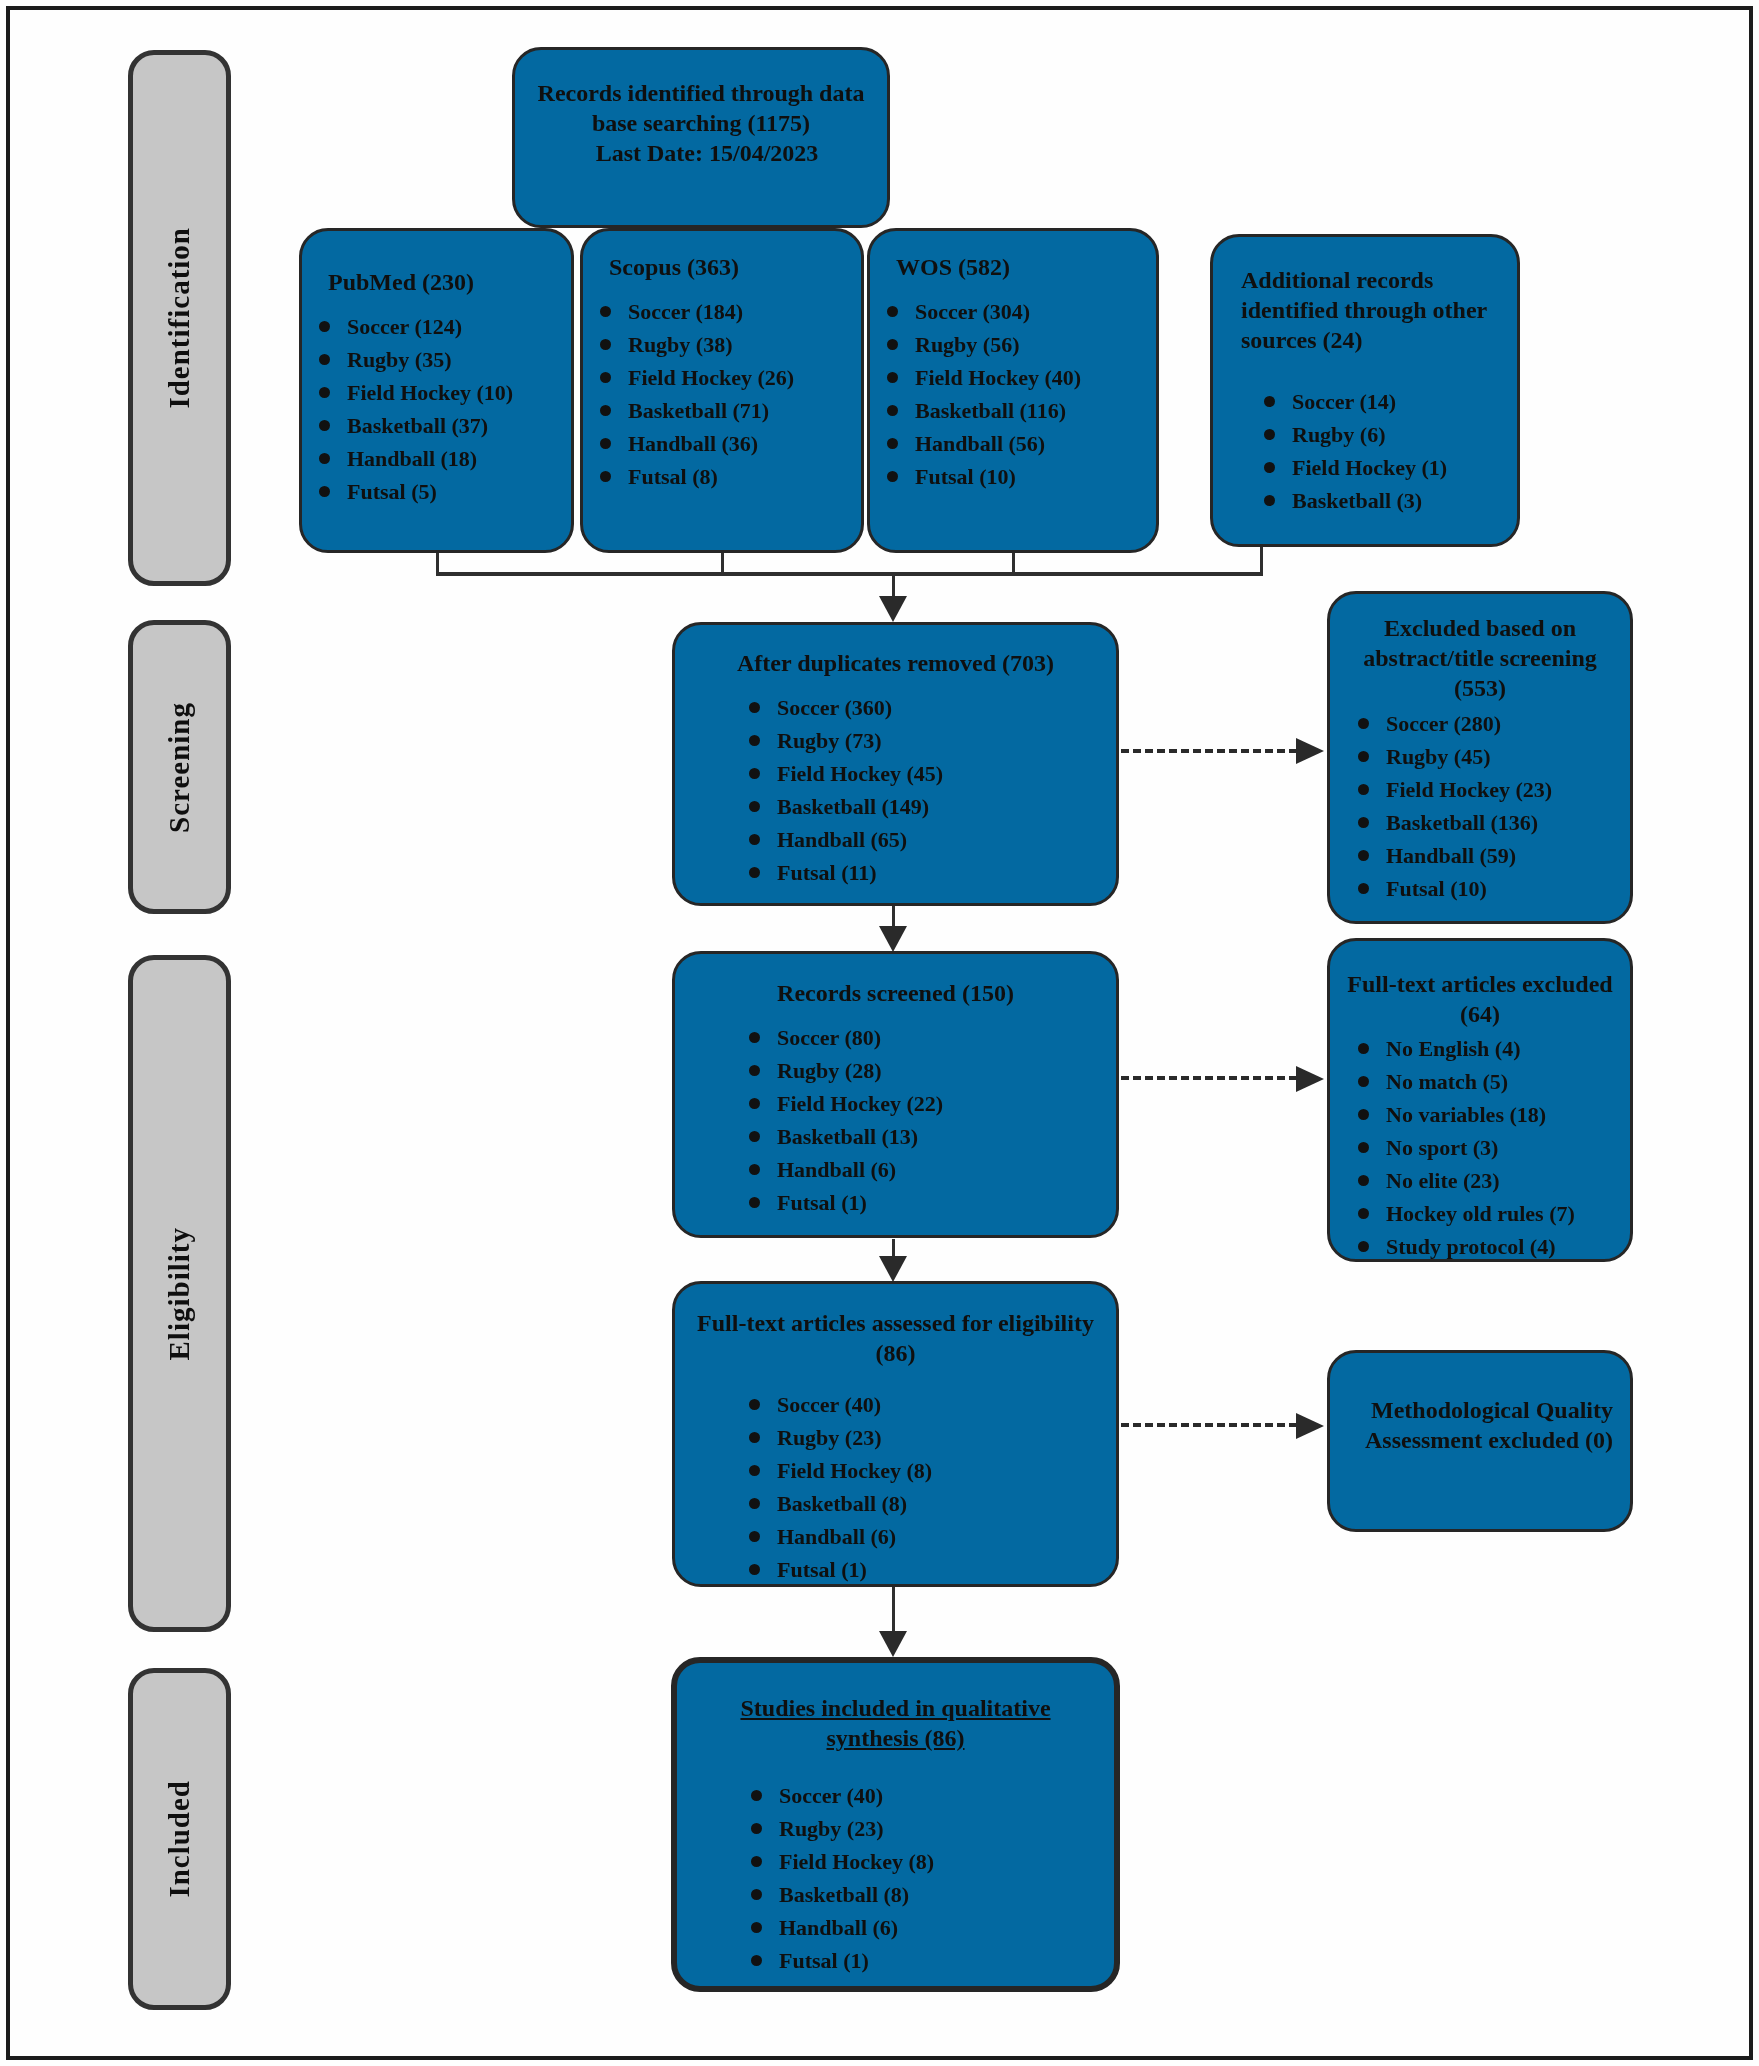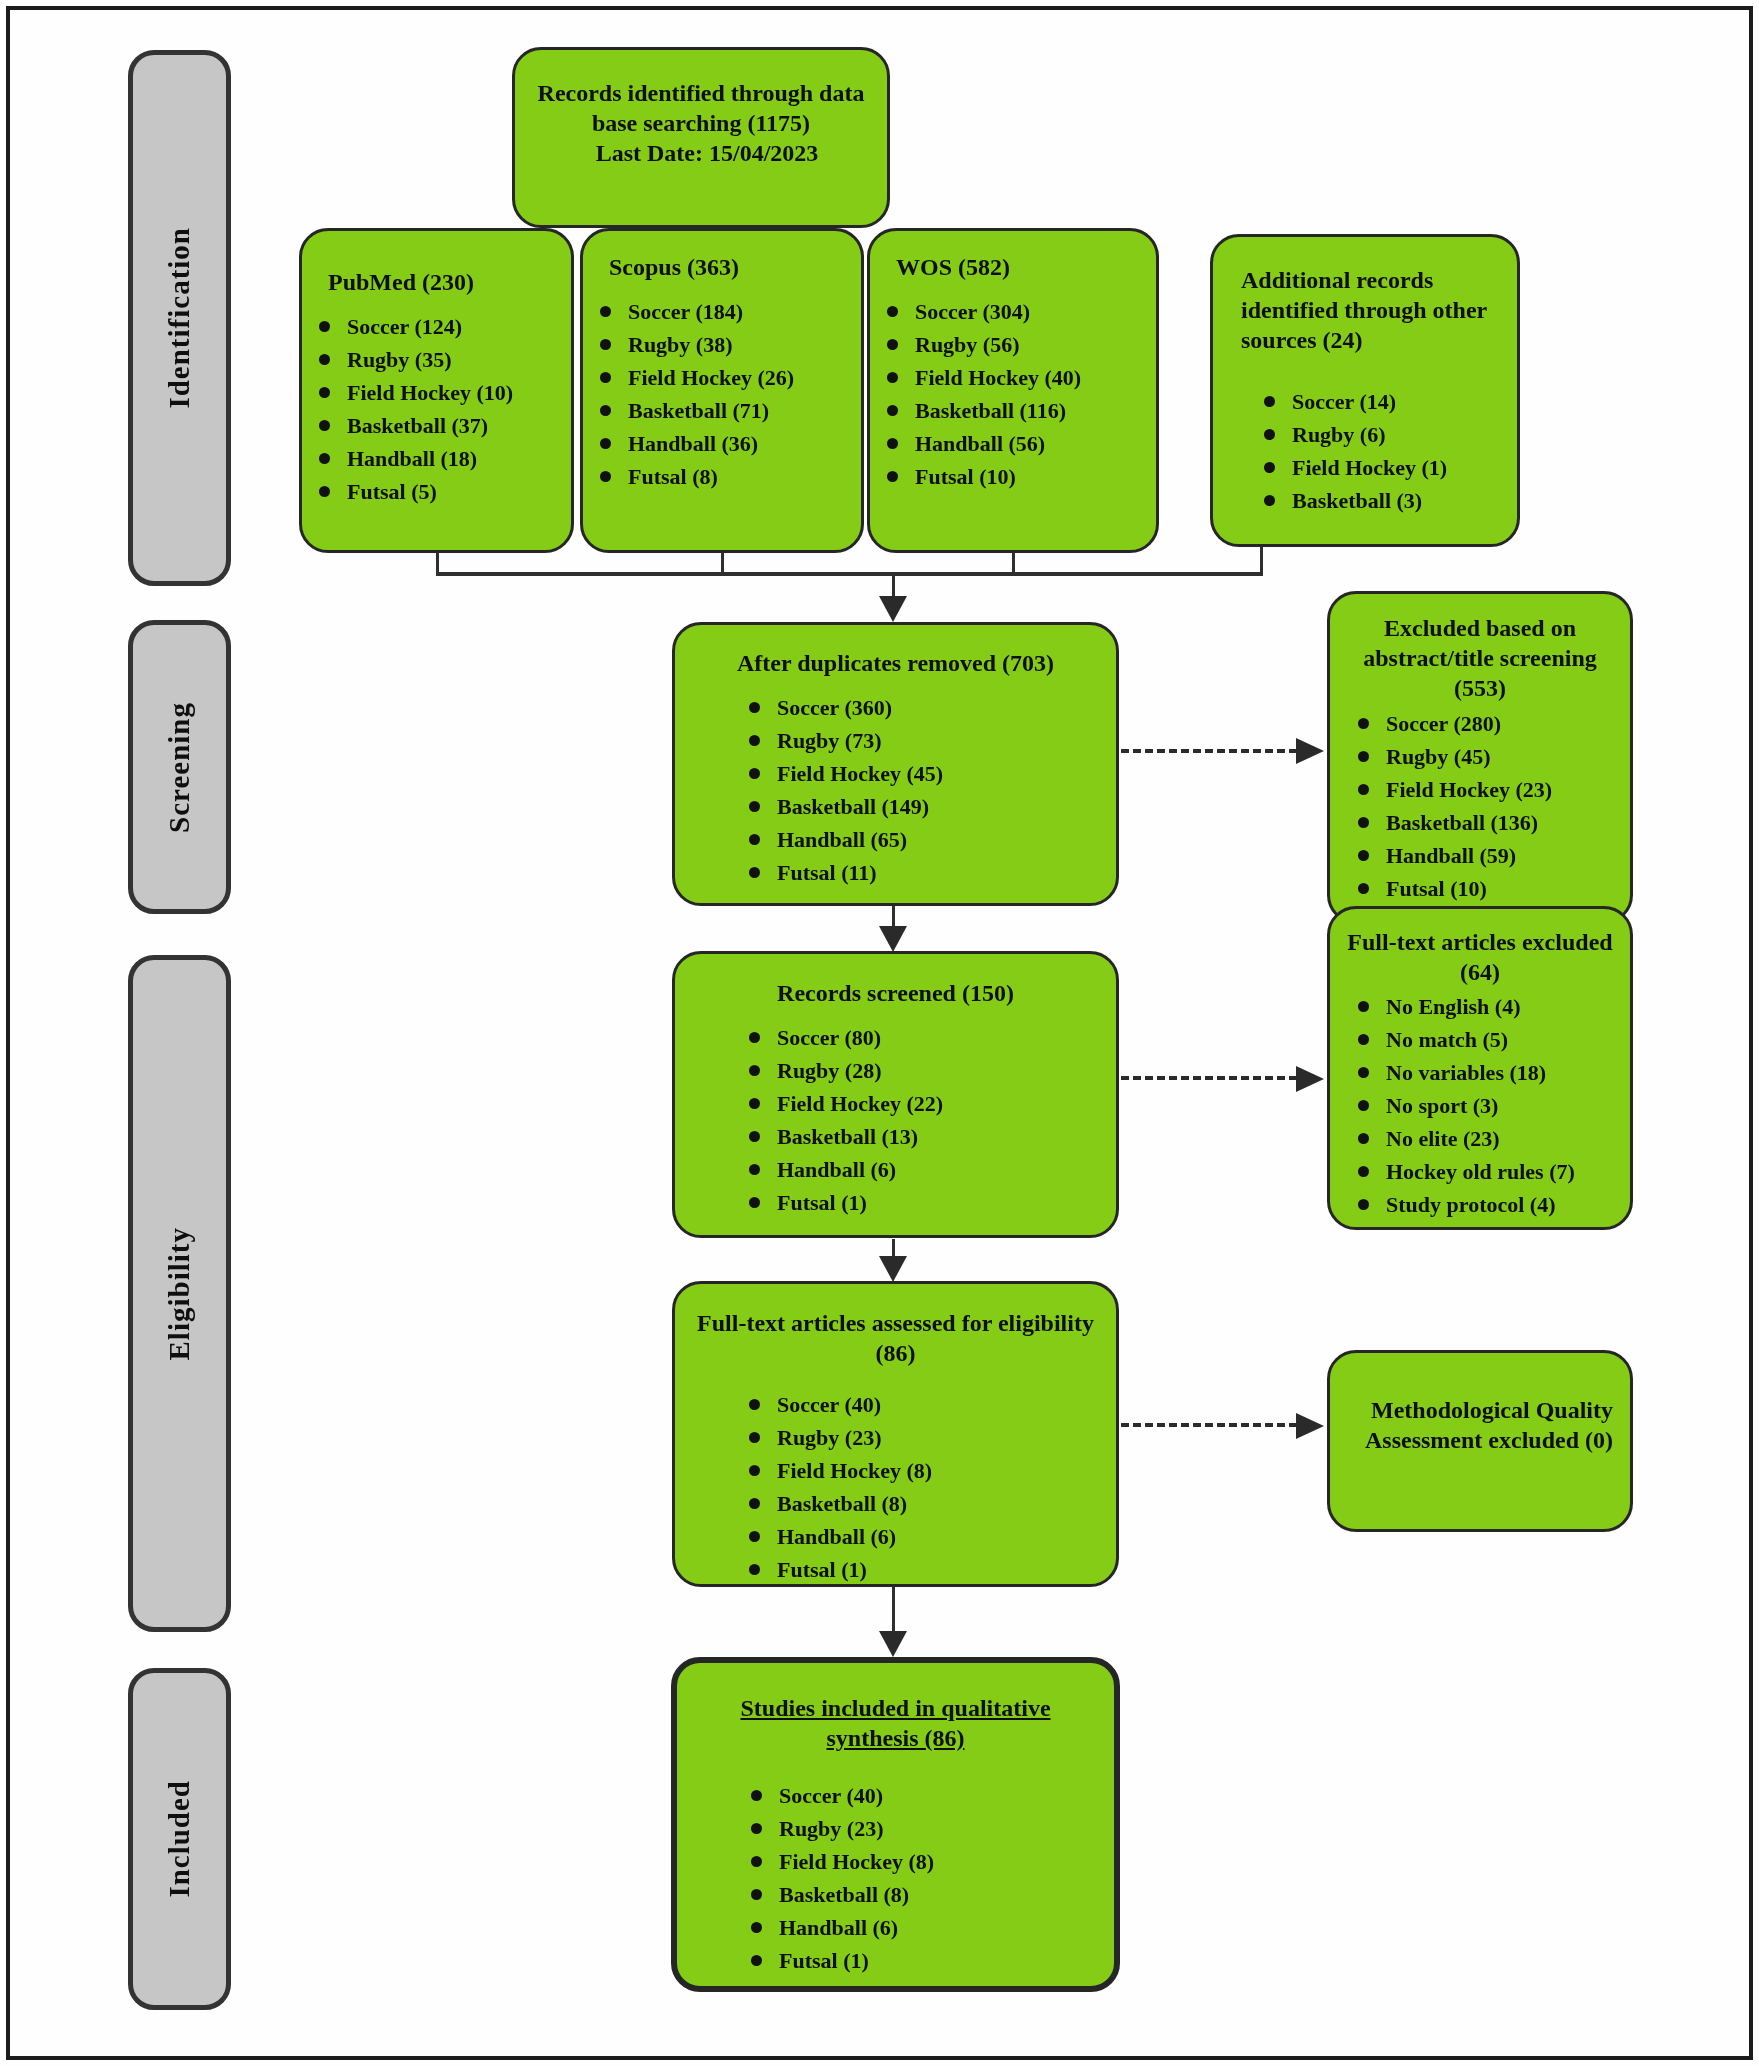--- a/index.html
+++ b/index.html
@@ -29,21 +29,21 @@
   }
   .phase-text {
     writing-mode:vertical-rl;
     transform:rotate(180deg);
     font-size:29px; letter-spacing:1px;
     white-space:nowrap;
   }
   
   .box {
     position:absolute;
-    background:#84cc16;
+    background:#0369a1;
     border:3.5px solid #262626;
     border-radius:29px;
     box-sizing:border-box;
   }
   .box--thick { border-width:6px; }
   .box-title {
     font-size:24px; line-height:30px;
     margin:0 0 13px 0;
   }
   .box-title.center { text-align:center; padding:0 17px; }
@@ -196,21 +196,21 @@
     <ul class="box-list list-main">
         <li>Soccer (80)</li>
         <li>Rugby (28)</li>
         <li>Field Hockey (22)</li>
         <li>Basketball (13)</li>
         <li>Handball (6)</li>
         <li>Futsal (1)</li>
       </ul>
   </div>
 
-  <div class="box" style="left:1327px; top:906px; width:306px; height:324px; padding-top:18px;">
+  <div class="box" style="left:1327px; top:938px; width:306px; height:324px; padding-top:28px;">
     <div class="box-title center" style="margin-bottom:3px;">Full-text articles excluded (64)</div>
     <ul class="box-list list-side">
         <li>No English (4)</li>
         <li>No match (5)</li>
         <li>No variables (18)</li>
         <li>No sport (3)</li>
         <li>No elite (23)</li>
         <li>Hockey old rules (7)</li>
         <li>Study protocol (4)</li>
       </ul>

